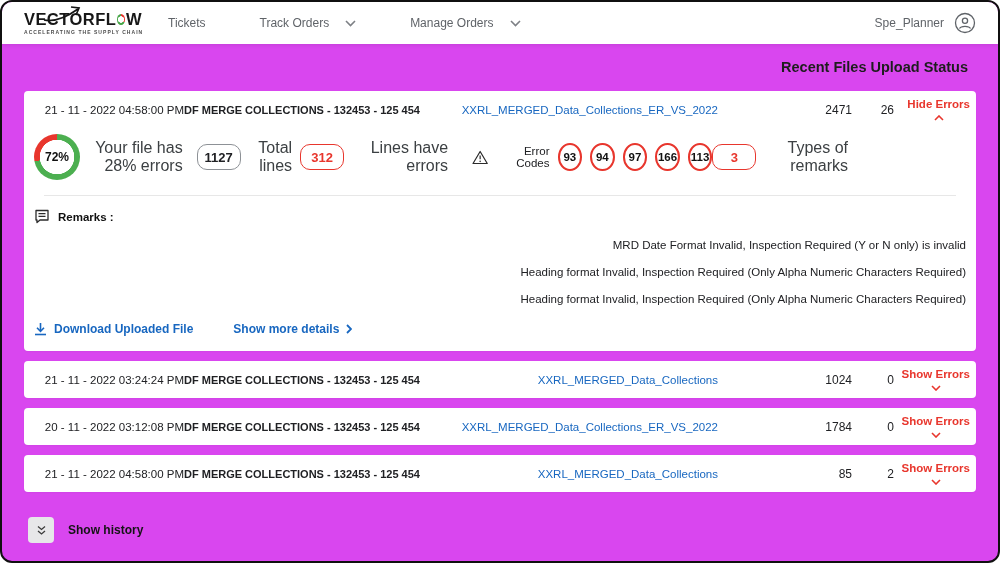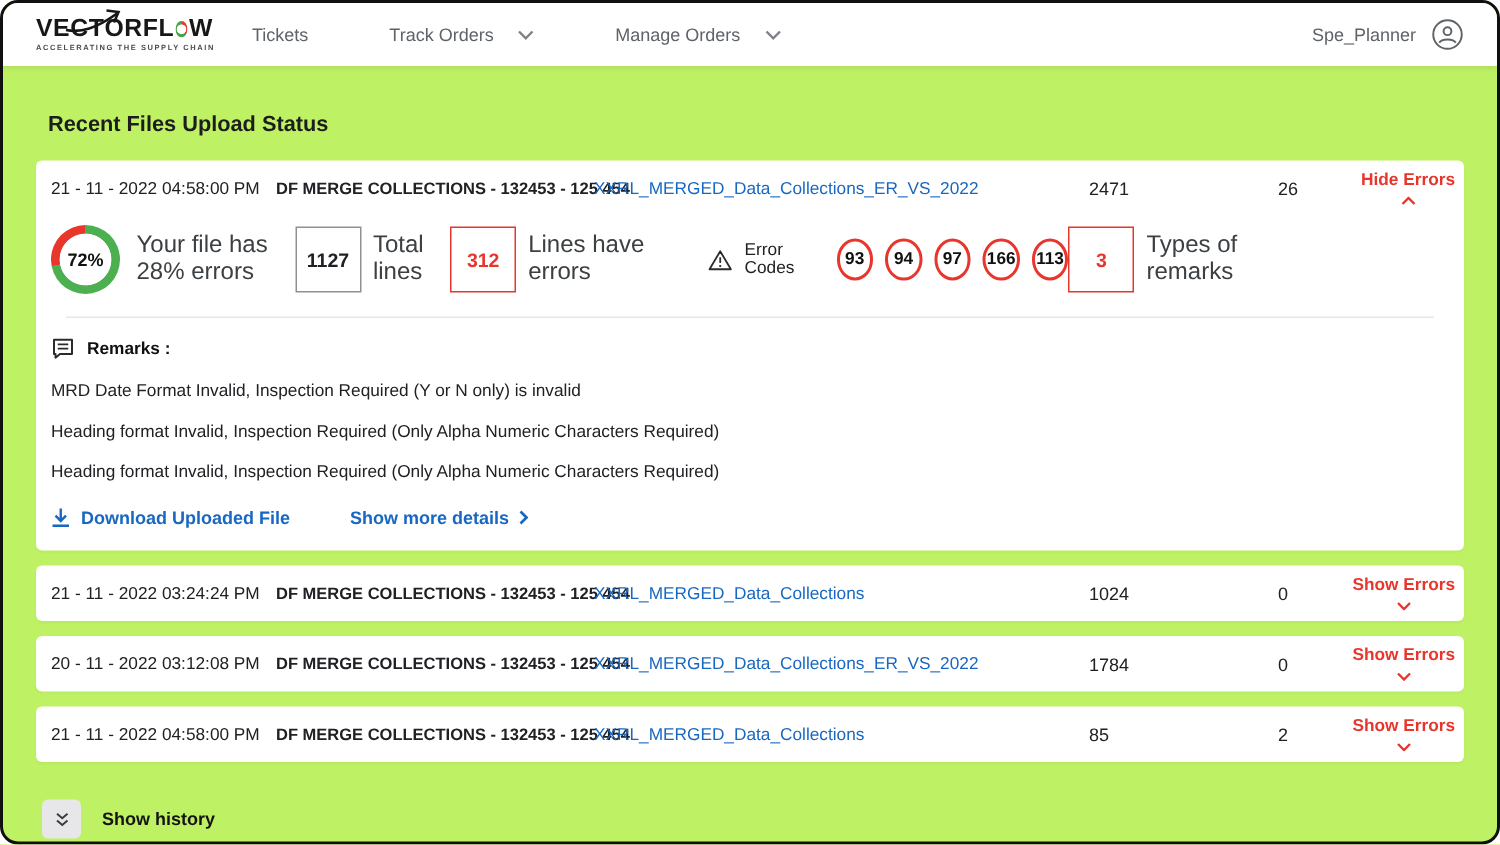--- a/index.html
+++ b/index.html
@@ -2,21 +2,21 @@
 <html style="--red: #e8362d; --green: #4caf50; --blue: #1867c0;"><head>
 <meta charset="utf-8">
 <style>
   * { box-sizing: border-box; margin: 0; padding: 0; }
   html,body { width:1000px; height:563px; }
   body { font-family: "Liberation Sans", "DejaVu Sans", sans-serif; background:#fff; }
 
   .frame{
     width:1000px; height:563px;
     border:2px solid #101010; border-radius:12px;
-    overflow:hidden; background:#bef264;
+    overflow:hidden; background:#d946ef;
     display:flex; flex-direction:column;
   }
 
   
   .navbar{
     height:42px; background:#fff; flex:0 0 42px;
     display:flex; align-items:center; padding:0 22px;
     box-shadow:0 1px 4px rgba(0,0,0,.10); position:relative; z-index:5;
   }
   .logo{ display:flex; flex-direction:column; line-height:1; position:relative; width:118px; }
@@ -30,21 +30,21 @@
   .logo-arrow{ position:absolute; left:14px; top:-7px; pointer-events:none; }
   .logo-tagline{ font-size:5px; letter-spacing:1.05px; color:#4c4c4c; font-weight:700; margin-top:2px; white-space:nowrap; }
 
   .nav-items{ display:flex; gap:54px; margin-left:26px; }
   .nav-item{ display:flex; align-items:center; gap:16px; font-size:12px; color:#5f6368; cursor:pointer; white-space:nowrap; }
   .chev{ stroke:#7d8085; stroke-width:1.6; fill:none; }
 
   .user{ margin-left:auto; display:flex; align-items:center; gap:10px; font-size:12px; color:#5f6368; cursor:pointer; }
 
   
-  .main{ flex:1; padding:16px 22px; overflow:hidden; }
+  .main{ flex:1; padding:0 22px; overflow:hidden;text-align:right; }
   .page-title{ font-size:14.5px; font-weight:700; color:#1d1d1d; padding:15px 8px 11px; }
 
   .grid-row{
     display:grid;
     grid-template-columns:150px 212px 330px 126px 42px 76px;
     align-items:center; padding:0 10px; white-space:nowrap;
   }
   .thead{ background:#ececee; height:23px; color:#a2a2a4; font-size:10.5px; }
 
   .card{ background:#fff; border-radius:4px; box-shadow:0 1px 2px rgba(0,0,0,.04); }
@@ -57,21 +57,21 @@
   .toggle{ justify-self:end; display:flex; align-items:center; gap:5px; color:var(--red,#e8362d); font-weight:700; font-size:11.5px; cursor:pointer;flex-direction:column; }
   .toggle .chev{ stroke:var(--red,#e8362d); }
 
   
   .stats{ display:flex; align-items:center; padding:6px 10px 15px; }
   .donut{ width:46px; height:46px; border-radius:50%; display:flex; align-items:center; justify-content:center; flex:0 0 46px;
           background: radial-gradient(circle, #fff 0 17px, transparent 17.5px),
                       conic-gradient(#4caf50 0 259.2deg, #e53935 259.2deg 360deg); }
   .donut span{ font-size:12px; font-weight:700; color:#111; }
   .stat-label{ font-size:16px; color:#3c4043; margin-left:11px; }
-  .stat-box{ min-width:44px; height:44px; border:1px solid #8d9196; border-radius:0;
+  .stat-box{ min-width:44px; height:26px; border:1px solid #8d9196; border-radius:10px;
              display:flex; align-items:center; justify-content:center;
              font-size:13px; font-weight:700; color:#202124; padding:0 9px; background:#fff; }
   .stat-box.red{ border-color:var(--red,#e8362d); color:var(--red,#e8362d); }
   .ml14{ margin-left:14px; } .ml8{ margin-left:8px; }
 
   .codes{ display:flex; align-items:center; gap:8px; margin-left:24px; }
   .codes-label{ font-size:11.5px; font-weight:500; color:#202124; }
   .code-badge{ width:28px; height:28px; border:2px solid var(--red,#e8362d); border-radius:50%;
                display:flex; align-items:center; justify-content:center;
                font-size:11.5px; font-weight:700; color:#111; background:#fff; }

